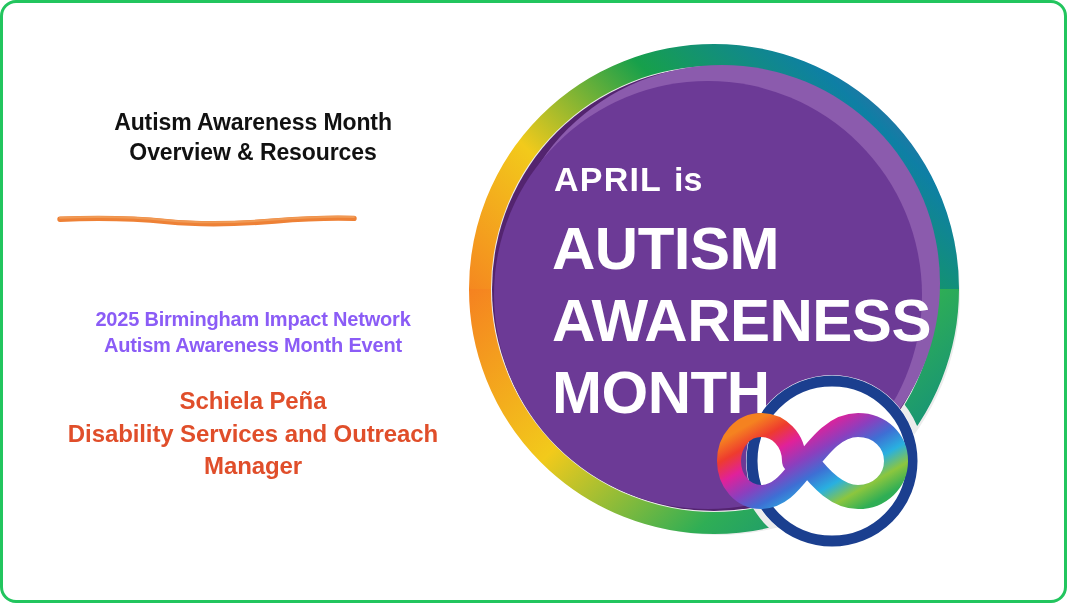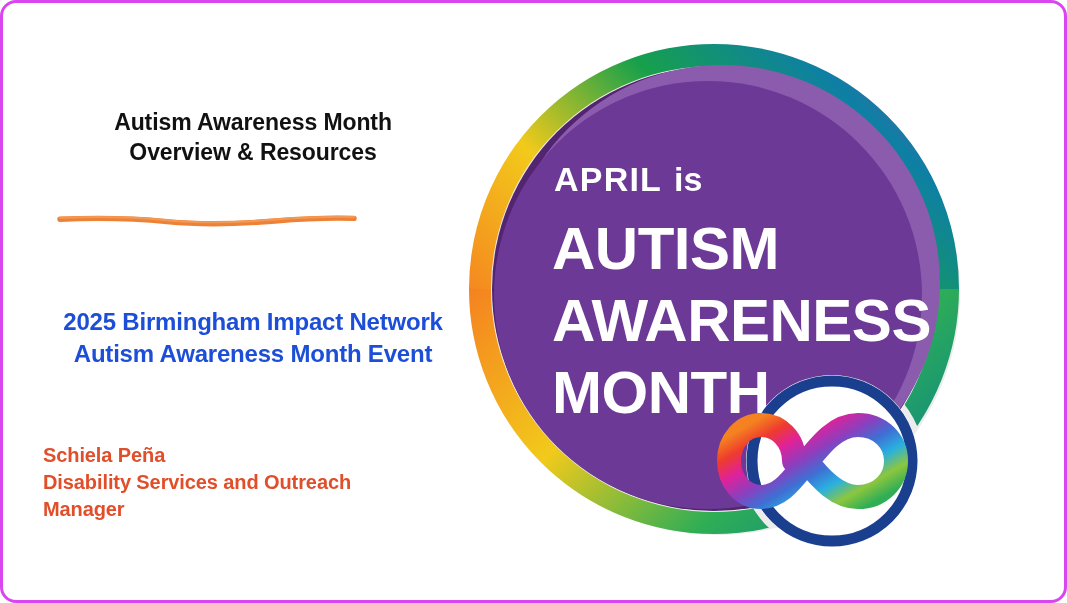--- a/index.html
+++ b/index.html
@@ -13,21 +13,21 @@
     overflow: hidden;
     font-family: "Liberation Sans", sans-serif;
   }
 
   #slide {
     position: relative;
     width: 1067px;
     height: 603px;
     background: #ffffff;
     box-sizing: border-box;
-    border: 3px solid #d946ef;
+    border: 3px solid #22c55e;
     border-radius: 16px;
     overflow: hidden;
   }
 
   
   #left-column {
     position: absolute;
     left: 40px;
     top: 104px;
     width: 420px;
@@ -46,34 +46,35 @@
   #divider-wrap {
     margin-top: 44px;
     margin-left: 14px;
     width: 300px;
     height: 18px;
   }
   #divider-wrap svg { display: block; }
 
   #event-name {
     margin-top: 76px;
-    font-size: 24px;
-    font-weight: bold;
-    color: #1d4ed8;
+    font-size: 20px;
+    font-weight: bold;
+    color: #8b5cf6;
     text-align: center;
     line-height: 1.33;
     letter-spacing: -0.2px;
     white-space: pre-line;
   }
 
   #presenter-block {
-    margin-top: 72px;
-    font-size: 20px;
+    margin-top: 26px;
+    font-size: 24px;
     font-weight: bold;
     color: #E04E2A;
+    text-align: center;
     line-height: 1.36;
     letter-spacing: -0.1px;
     white-space: pre-line;
   }
 
   
   #awareness-graphic {
     position: absolute;
     left: 457px;
     top: 28px;

